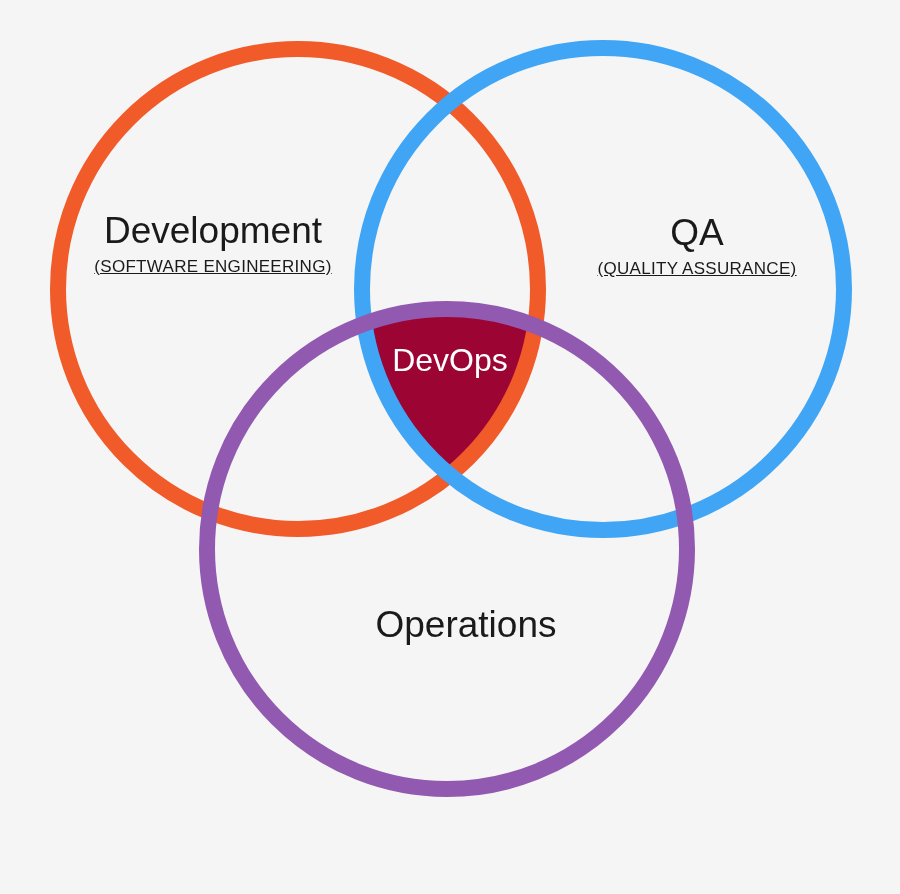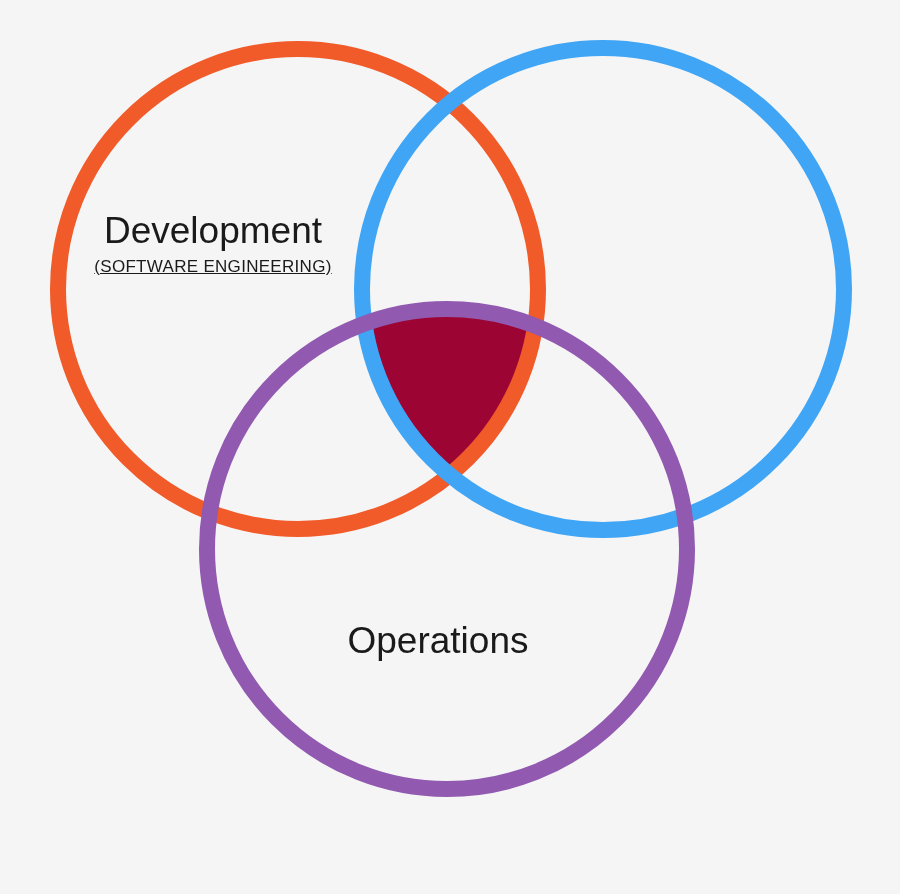--- a/index.html
+++ b/index.html
@@ -61,24 +61,23 @@
   
   #label-qa {
     left: 562px;
     top: 214px;
     width: 270px;
   }
   #label-qa .label-title { font-size: 37px; }
   #label-qa .label-sub  { font-size: 17px; margin-top: 7px; }
   
   #label-operations {
-    left: 288px;
+    left: 316px;
     top: 606px;
     width: 300px;
-    margin-top: 16px;
   }
   #label-operations .label-title { font-size: 37px; }
   
   #label-devops {
     left: 345px;
     top: 344px;
     width: 210px;
   }
   #label-devops .label-title {
     font-size: 32px;
@@ -110,19 +109,26 @@
     <circle id="circle-development" cx="298" cy="289" r="240" fill="none" stroke="#f15a29" stroke-width="16"></circle>
     <circle id="circle-qa" cx="603" cy="289" r="241" fill="none" stroke="#41a5f5" stroke-width="16"></circle>
     <circle id="circle-operations" cx="447" cy="549" r="240" fill="none" stroke="#9159b0" stroke-width="16"></circle>
   </svg>
 
   <div class="label-block" id="label-development">
     <span class="label-title">Development</span>
     <span class="label-sub">(SOFTWARE ENGINEERING)</span>
   </div>
 
+  <div class="label-block" id="label-qa">
+    <span class="label-title">QA</span>
+    <span class="label-sub">(QUALITY ASSURANCE)</span>
+  </div>
 
   <div class="label-block" id="label-operations">
     <span class="label-title">Operations</span>
   </div>
 
+  <div class="label-block" id="label-devops">
+    <span class="label-title" style="color: rgb(255, 255, 255);">DevOps</span>
+  </div>
 
 </div>
 
 </body></html>

